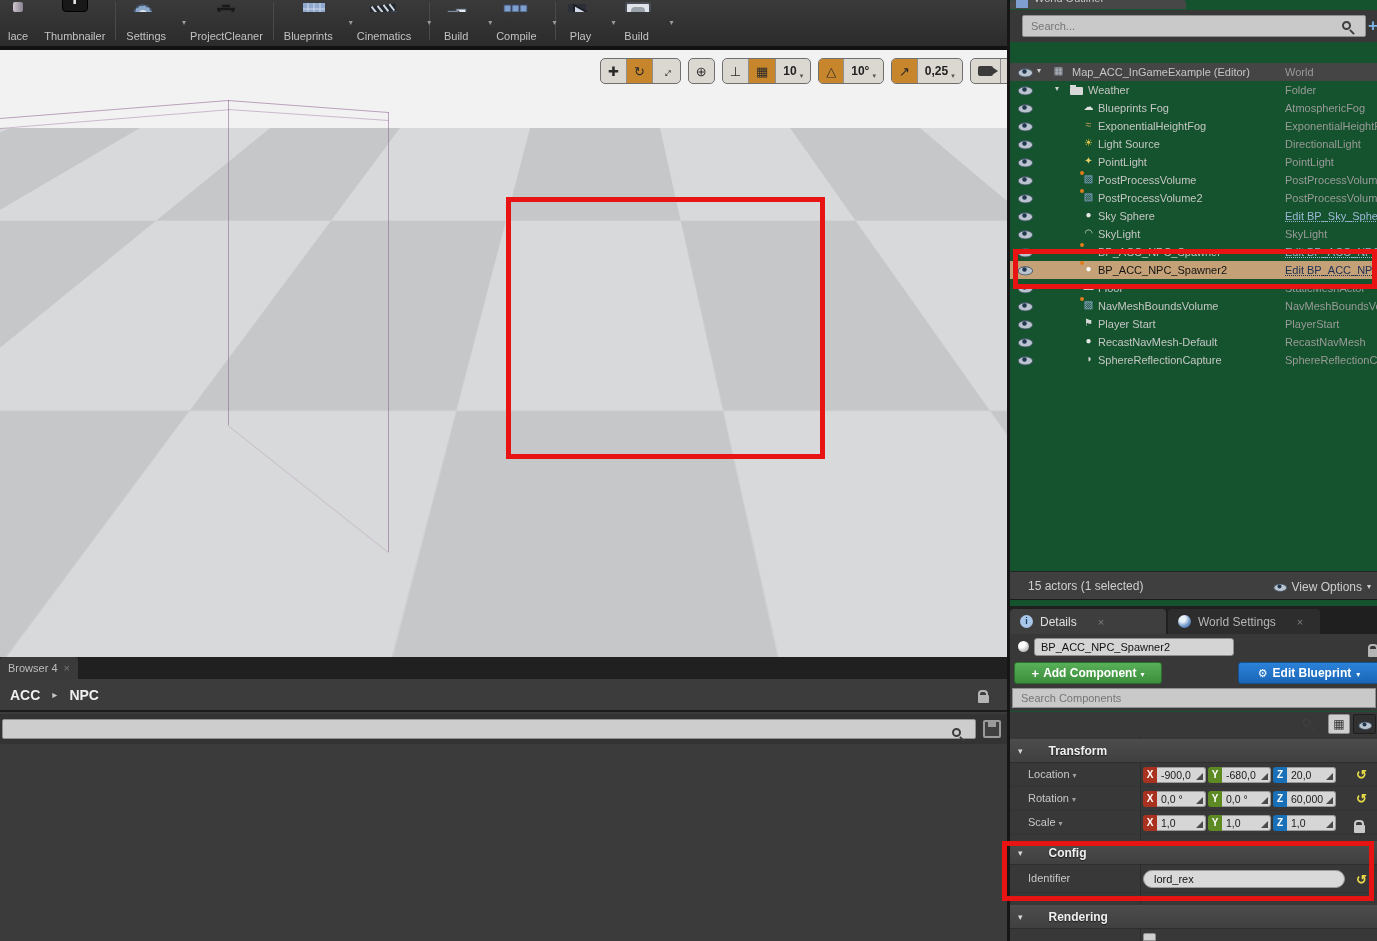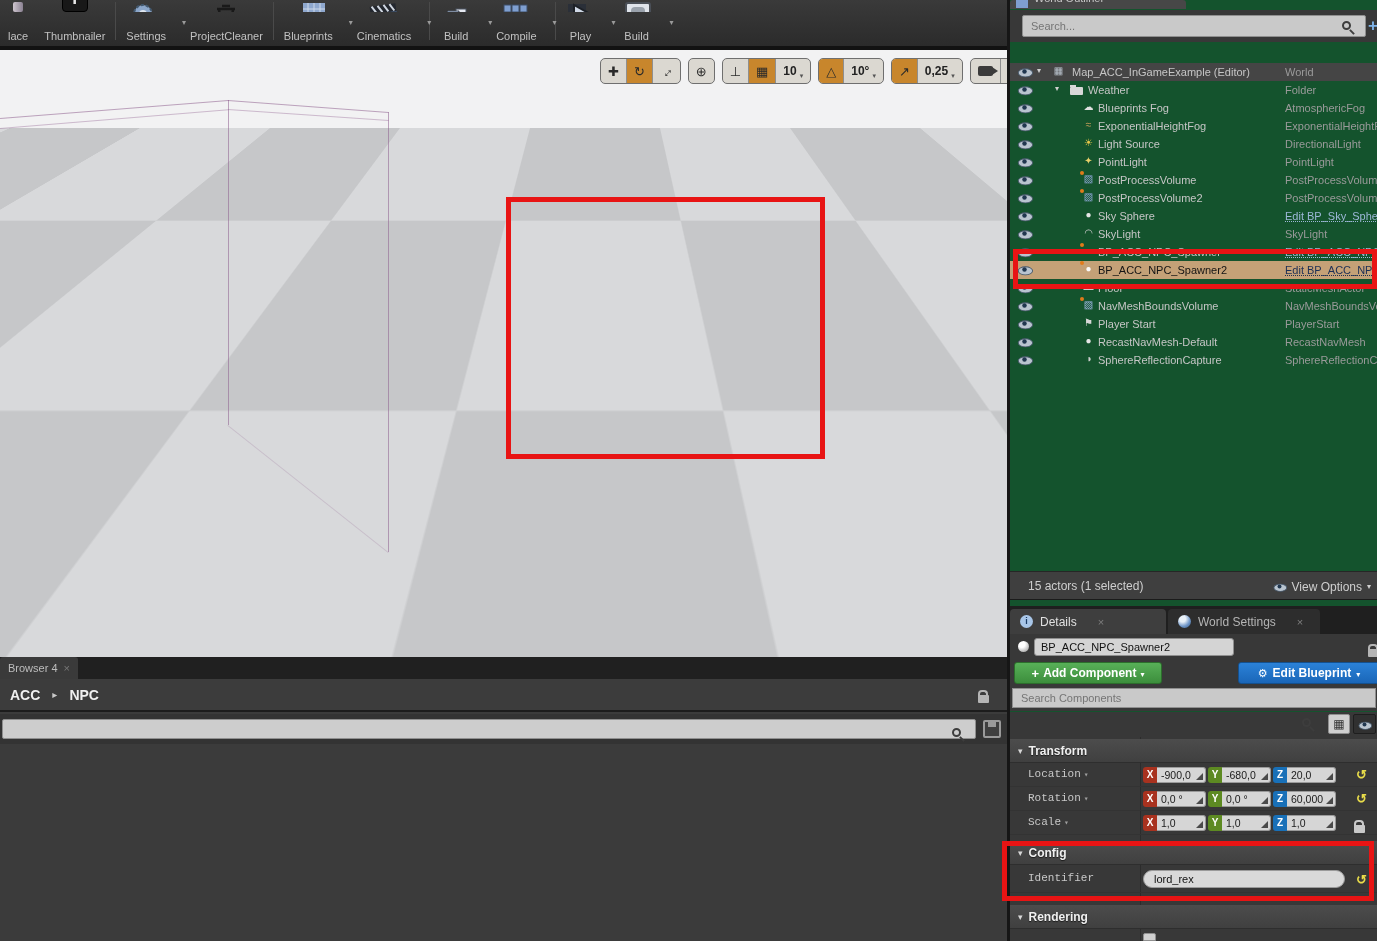--- a/index.html
+++ b/index.html
@@ -184,23 +184,23 @@
     border:1px solid #1e1e1e; border-radius:2px; }
   .sd-eye .eye { position:absolute; left:3px; top:2px; transform:scale(.8); }
 
   
   .dbody { position:absolute; left:0; top:737px; width:367px; height:204px; background:#383838; }
   .col-div { position:absolute; left:130px; top:0; width:1px; height:204px; background:#2c2c2c; }
   .sec-hdr { position:absolute; left:0; width:367px; height:24px;
     background:linear-gradient(#4c4c4c,#404040); border-bottom:1px solid #2e2e2e;
     display:flex; align-items:center; gap:6px; padding-left:8px; }
   .sec-tri { font-size:9px; color:#d8d8d8; }
-  .sec-title { font-size:12px; font-weight:bold; color:#f0f0f0; text-shadow:0 1px 1px #1a1a1a; }
+  .sec-title { font-size:12px; font-weight:bold; color:#f0f0f0; text-shadow:0 1px 1px #1a1a1a;margin-left:20px; }
   .prow { position:absolute; left:0; width:367px; height:24px; border-bottom:1px solid #333; }
-  .plabel { position:absolute; left:18px; top:5px; font-size:11px; color:#c8c8c8;font-family:Liberation Mono, monospace; }
+  .plabel { position:absolute; left:18px; top:5px; font-size:11px; color:#c8c8c8; }
   .pchev { font-size:8px; color:#9f9f9f; margin-left:3px; }
   .axis { position:absolute; top:4px; width:14px; height:16px; color:#fff; font-size:10px;
     font-weight:bold; text-align:center; line-height:16px; border-radius:3px 0 0 3px; }
   .ax { background:#a8321f; } .ay { background:#5d8a22; } .az { background:#1870b8; }
   .pfield { position:absolute; top:4px; width:49px; height:16px; background:#d6d6d6;
     border-radius:0 3px 3px 0; border:1px solid #9a9a9a; border-left:none; }
   .pval { position:absolute; left:4px; top:1px; font-size:10.5px; color:#1a1a1a; white-space:nowrap;
     max-width:38px; overflow:hidden; }
   .hdl { position:absolute; right:2px; bottom:2px; width:0; height:0;
     border-left:7px solid transparent; border-bottom:7px solid #4a4a4a; }

